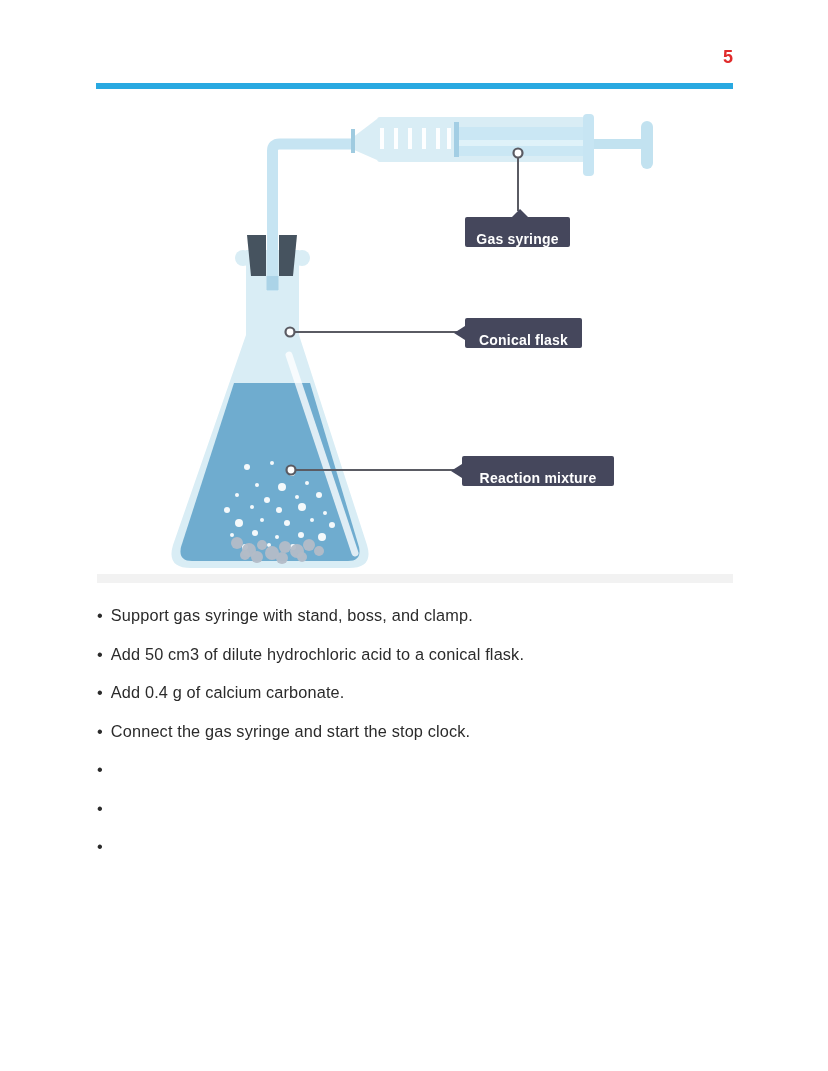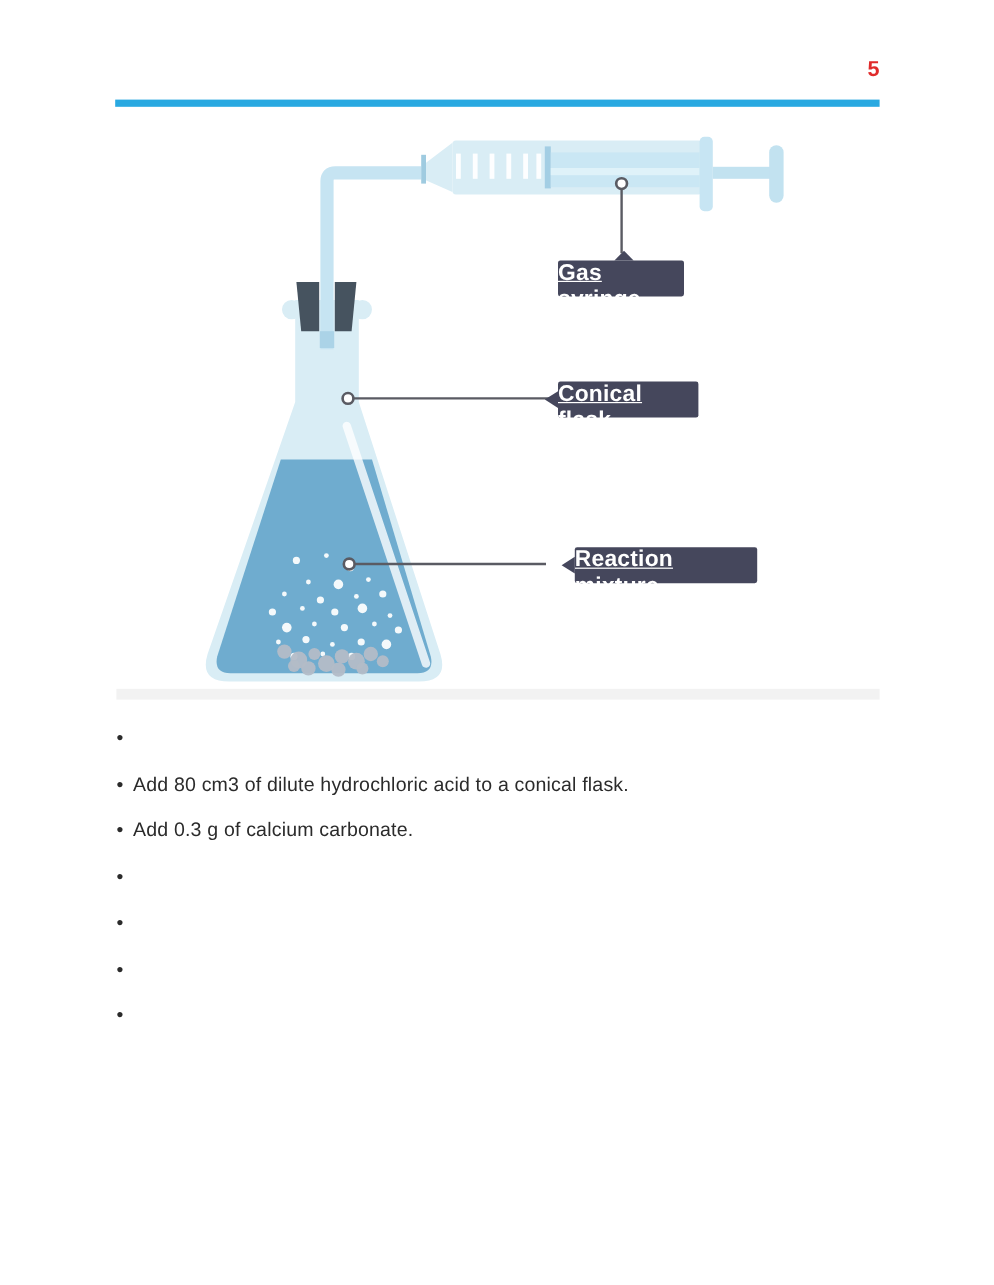--- a/index.html
+++ b/index.html
@@ -32,23 +32,23 @@
   .f-bung{fill:var(--bung,#46535F);}
   .s-tube{stroke:var(--tube,#C6E4F2);fill:none;}
   .s-conn{stroke:var(--connector,#5A5B63);}
   .f-white{fill:var(--bubble-white,#FFFFFF);}
   .f-gray{fill:var(--sediment-gray,#B3BCC7);}
 
   
   .callout{
     position:absolute;background:var(--label-bg,#45475C);
     color:var(--label-text,#FFFFFF);
-    font-size:19px;font-weight:bold;letter-spacing:.2px;
-    display:flex;align-items:flex-start;justify-content:center;
-    height:30px;border-radius:2px;box-sizing:border-box;text-decoration:underline;
+    font-size:14px;font-weight:bold;letter-spacing:.2px;
+    display:flex;align-items:flex-end;justify-content:center;
+    height:30px;border-radius:2px;box-sizing:border-box;
   }
   .callout .tri{position:absolute;width:0;height:0;}
   .tri-up{
     left:47px;top:-8px;
     border-left:8px solid transparent;border-right:8px solid transparent;
     border-bottom:8px solid var(--label-bg,#45475C);
   }
   .tri-left{
     left:-11px;top:8px;
     border-top:7px solid transparent;border-bottom:7px solid transparent;
@@ -170,42 +170,44 @@
   </svg>
 
   <div class="callout" style="left:368px;top:122px;width:105px;">
     <span class="tri tri-up"></span>
     <span>Gas syringe</span>
   </div>
   <div class="callout" style="left:368px;top:223px;width:117px;">
     <span class="tri tri-left"></span>
     <span>Conical flask</span>
   </div>
-  <div class="callout" style="left:382px;top:361px;width:152px;">
+  <div class="callout" style="left:365px;top:361px;width:152px;">
     <span class="tri tri-left"></span>
     <span>Reaction mixture</span>
   </div>
 </div>
 
 <div id="image-bottom-strip"></div>
 
 <ul id="steps">
   <li>
     <span class="bullet">•</span>
-  </li>
-  <li>
-    <span class="bullet">•</span>
-    <span>Add 80 cm3 of dilute hydrochloric acid to a conical flask.</span>
-  </li>
-  <li>
-    <span class="bullet">•</span>
-    <span>Add 0.3 g of calcium carbonate.</span>
-  </li>
-  <li>
-    <span class="bullet">•</span>
+    <span>Support gas syringe with stand, boss, and clamp.</span>
+  </li>
+  <li>
+    <span class="bullet">•</span>
+    <span>Add 50 cm3 of dilute hydrochloric acid to a conical flask.</span>
+  </li>
+  <li>
+    <span class="bullet">•</span>
+    <span>Add 0.4 g of calcium carbonate.</span>
+  </li>
+  <li>
+    <span class="bullet">•</span>
+    <span>Connect the gas syringe and start the stop clock.</span>
   </li>
   <li>
     <span class="bullet">•</span>
   </li>
   <li>
     <span class="bullet">•</span>
   </li>
   <li>
     <span class="bullet">•</span>
   </li>

